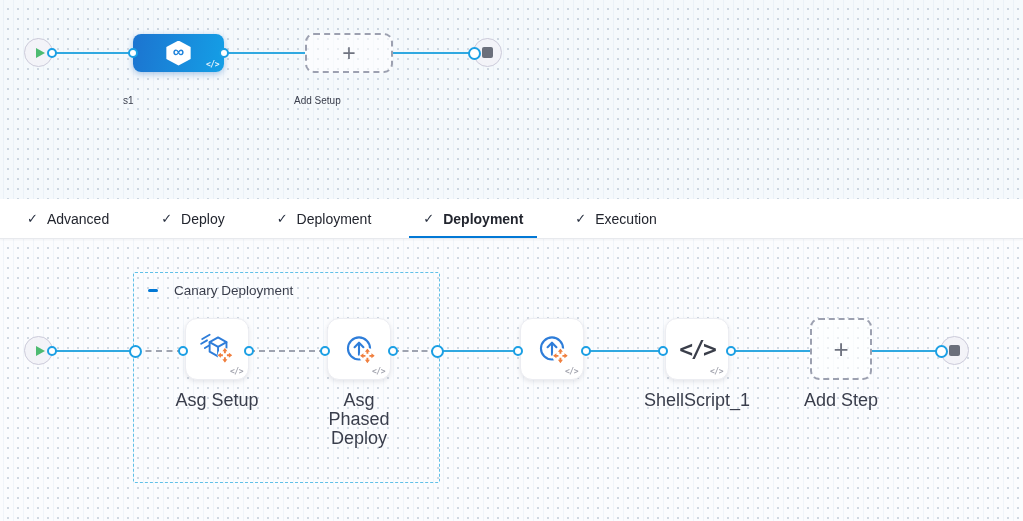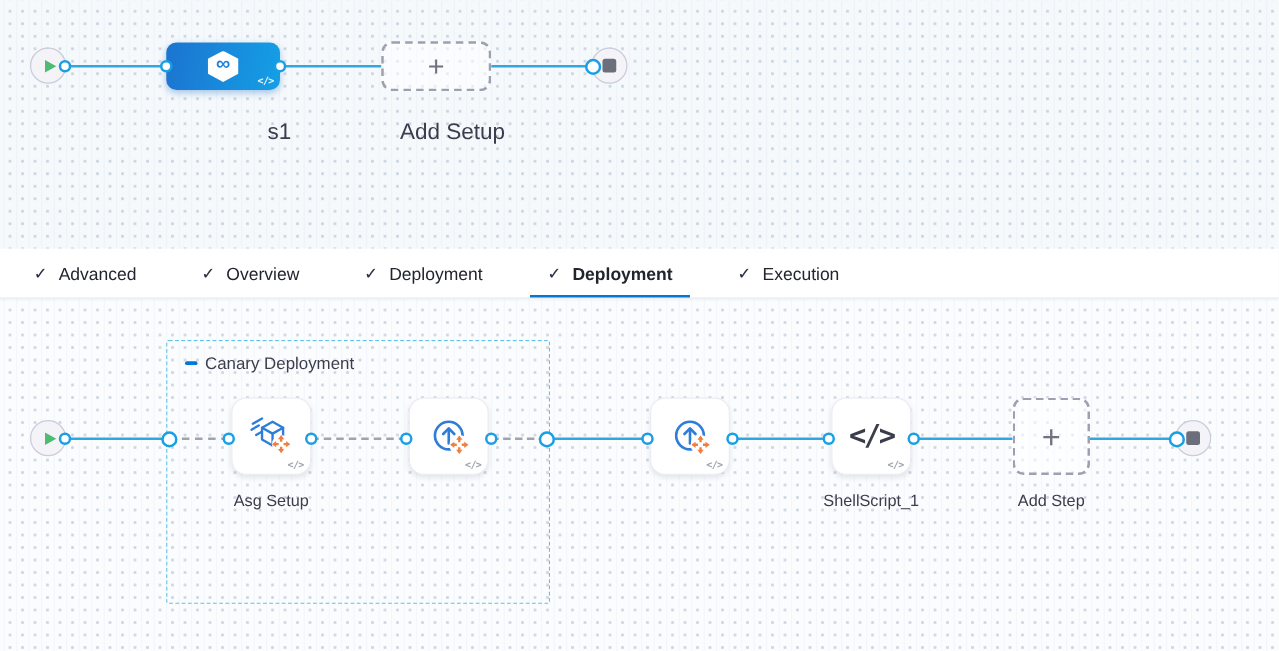--- a/index.html
+++ b/index.html
@@ -56,31 +56,31 @@
     border-radius:12px; border:1px solid #ECEDF2;
     box-shadow:0 2px 4px rgba(40,41,61,0.10);
     display:flex; align-items:center; justify-content:center; z-index:4; cursor:pointer; }
   .code-badge { font-size:8px; font-weight:700; letter-spacing:-0.5px;
     font-family:"DejaVu Sans Mono",monospace; }
   .step-card .code-badge { position:absolute; right:5px; bottom:3px; color:#A0A2AC; }
   .shell-glyph { font-family:"DejaVu Sans Mono",monospace; font-size:23px; font-weight:700;
     letter-spacing:-2px; color:#3A3E4A; }
 
   
-  .node-label { position:absolute; top:95px; width:110px; text-align:right;
-    font-size:18px; color:#3A3E4C; }
+  .node-label { position:absolute; top:95px; width:110px; text-align:left;
+    font-size:10px; color:#3A3E4C; }
   .step-label { position:absolute; top:152px; width:96px; text-align:center;
-    font-size:13px; line-height:19px; color:#3A3E4C; overflow-wrap:anywhere; }
+    font-size:18px; line-height:19px; color:#3A3E4C; overflow-wrap:anywhere; }
   .step-label.wide { width:110px; }
 
   
   .group-box { position:absolute; left:133px; top:33px; width:307px; height:211px;
     border:1px dashed #5FC0E8; border-radius:2px; z-index:1; }
   .group-header { position:absolute; left:148px; top:44px; display:flex;
-    align-items:center; gap:6px; z-index:3; cursor:pointer; }
+    align-items:center; gap:16px; z-index:3; cursor:pointer; }
   .collapse-bar { width:10px; height:2.5px; background:#0278D5; border-radius:2px; }
   .group-label { font-size:13.5px; color:#3A3E4C; }
 
   
   .tabbar { position:relative; height:40px; background:#fff; display:flex;
     align-items:stretch; padding-left:13px; border-bottom:1px solid #E7E9ED;
     box-shadow:0 1px 2px rgba(30,40,60,0.05); z-index:10; }
   .tab { position:relative; display:flex; align-items:center; gap:9px;
     padding:0 14px; margin-right:24px; font-size:14px; color:#22252E; cursor:pointer; }
   .tab .check { font-size:13px; color:#283040; }
@@ -160,21 +160,21 @@
     <div class="node-label" style="left:294px">Add Setup</div>
   </div>
 
   <div class="tabbar">
     <div class="tab">
       <span class="check">✓</span>
       <span>Advanced</span>
     </div>
     <div class="tab">
       <span class="check">✓</span>
-      <span>Overview</span>
+      <span>Deploy</span>
     </div>
     <div class="tab">
       <span class="check">✓</span>
       <span>Deployment</span>
     </div>
     <div class="tab active">
       <span class="check">✓</span>
       <span>Deployment</span>
       <div class="underline"></div>
     </div>
@@ -246,17 +246,18 @@
     <div class="port" style="left:320px;top:107px"></div>
     <div class="port" style="left:388px;top:107px"></div>
     <div class="port lg" style="left:431px;top:106px"></div>
     <div class="port" style="left:513px;top:107px"></div>
     <div class="port" style="left:581px;top:107px"></div>
     <div class="port" style="left:658px;top:107px"></div>
     <div class="port" style="left:726px;top:107px"></div>
     <div class="port lg" style="left:935px;top:106px"></div>
 
     <div class="step-label" style="left:169px">Asg Setup</div>
+    <div class="step-label" style="left:311px">Asg Phased Deploy</div>
     <div class="step-label wide" style="left:642px">ShellScript_1</div>
     <div class="step-label wide" style="left:786px">Add Step</div>
   </div>
 
 </div>
 
 </body></html>

